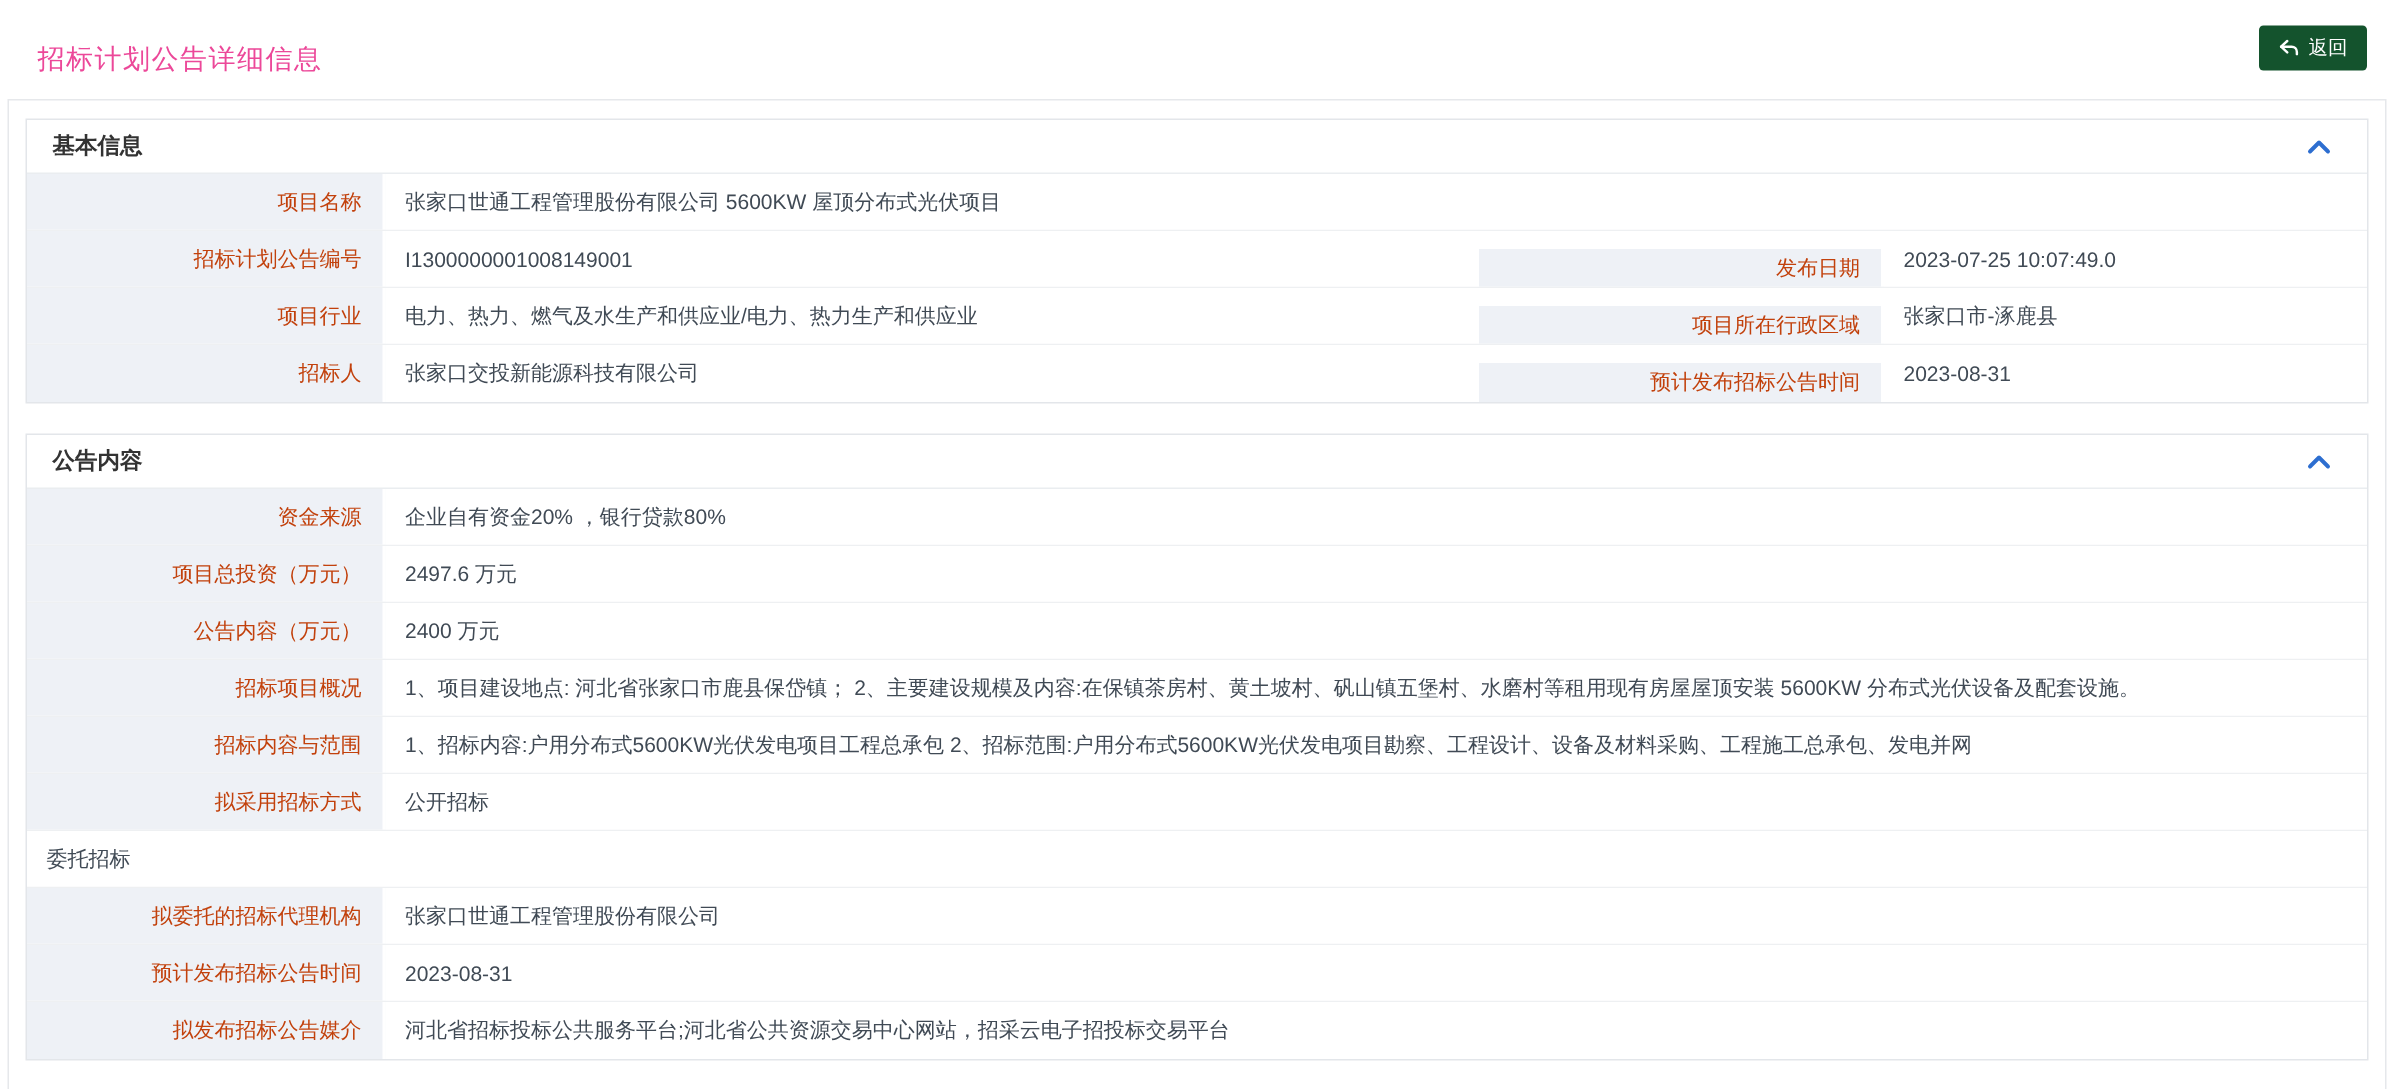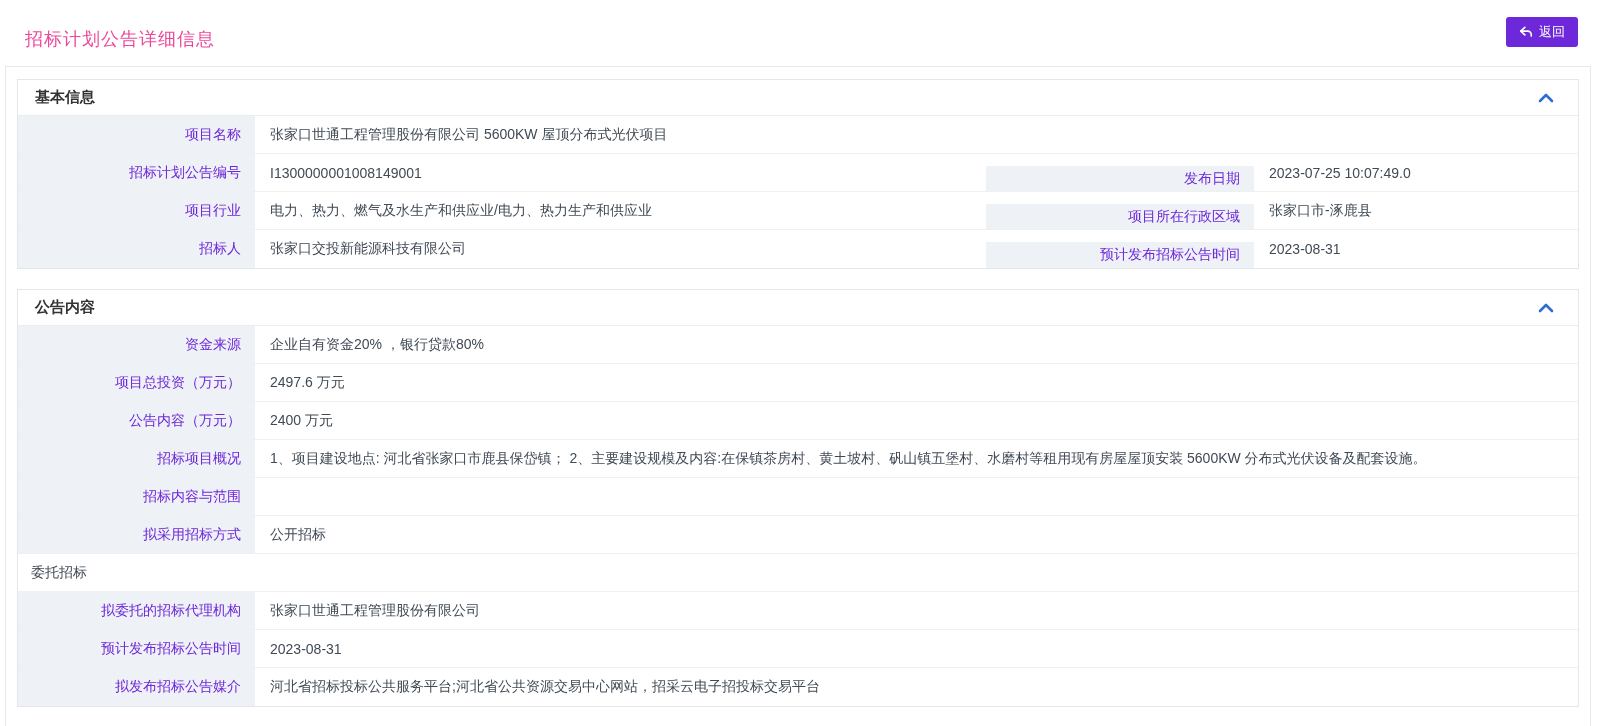--- a/index.html
+++ b/index.html
@@ -11,21 +11,21 @@
   }
   
   .page-header { position:relative; height:66px; }
   .page-title {
     position:absolute; left:25px; top:27px;
     font-size:18px; color:#ec4899; letter-spacing:1px;
   }
   .back-btn {
     position:absolute; right:19px; top:17px;
     height:30px; padding:0 13px;
-    background:#6d28d9; color:#fff; border:none; border-radius:3px;
+    background:#14532d; color:#fff; border:none; border-radius:3px;
     font-size:13px; display:flex; align-items:center; gap:6px;
     cursor:pointer; font-family:inherit;
   }
   .back-btn svg { display:block; }
 
   
   .outer-card {
     position:absolute; left:5px; top:66px; width:1586px; height:690px;
     border:1px solid #e6e8eb; background:#fff;
     padding:12px 11px;
@@ -41,21 +41,21 @@
     border-bottom:1px solid #eaedf0;
   }
   .panel-title { font-size:15px; font-weight:bold; color:#333; }
   .panel-collapse { margin-left:auto; cursor:pointer; display:flex; align-items:center; }
 
   
   .row { display:flex; height:38px; border-bottom:1px solid #eef0f2; }
   .row:last-child { border-bottom:none; }
   .cell { display:flex; align-items:center; font-size:14px; }
   .cell-label {
-    background:#eef1f6; color:#6d28d9;
+    background:#eef1f6; color:#c2410c;
     justify-content:flex-end; text-align:right;
     padding-right:14px; border-right:2px solid #fff;
   }
   .cell-value { color:#404a55; padding-left:13px; background:#fff; }
   .w-label1 { width:239px; flex:none; }
   .w-value1 { width:729px; flex:none; }
   .w-label2 { width:270px; flex:none;margin-top:12px; }
   .w-value2 { flex:1; }
   .w-valuefull { flex:1; overflow:hidden; white-space:nowrap; }
 </style>
@@ -135,20 +135,21 @@
     <div class="row">
       <div class="cell cell-label w-label1">公告内容（万元）</div>
       <div class="cell cell-value w-valuefull">2400  万元</div>
     </div>
     <div class="row">
       <div class="cell cell-label w-label1">招标项目概况</div>
       <div class="cell cell-value w-valuefull">1、项目建设地点: 河北省张家口市鹿县保岱镇； 2、主要建设规模及内容:在保镇茶房村、黄土坡村、矾山镇五堡村、水磨村等租用现有房屋屋顶安装 5600KW 分布式光伏设备及配套设施。</div>
     </div>
     <div class="row">
       <div class="cell cell-label w-label1">招标内容与范围</div>
+      <div class="cell cell-value w-valuefull">1、招标内容:户用分布式5600KW光伏发电项目工程总承包 2、招标范围:户用分布式5600KW光伏发电项目勘察、工程设计、设备及材料采购、工程施工总承包、发电并网</div>
     </div>
     <div class="row">
       <div class="cell cell-label w-label1">拟采用招标方式</div>
       <div class="cell cell-value w-valuefull">公开招标</div>
     </div>
     <div class="row">
       <div class="cell cell-value w-valuefull">委托招标</div>
     </div>
     <div class="row">
       <div class="cell cell-label w-label1">拟委托的招标代理机构</div>

